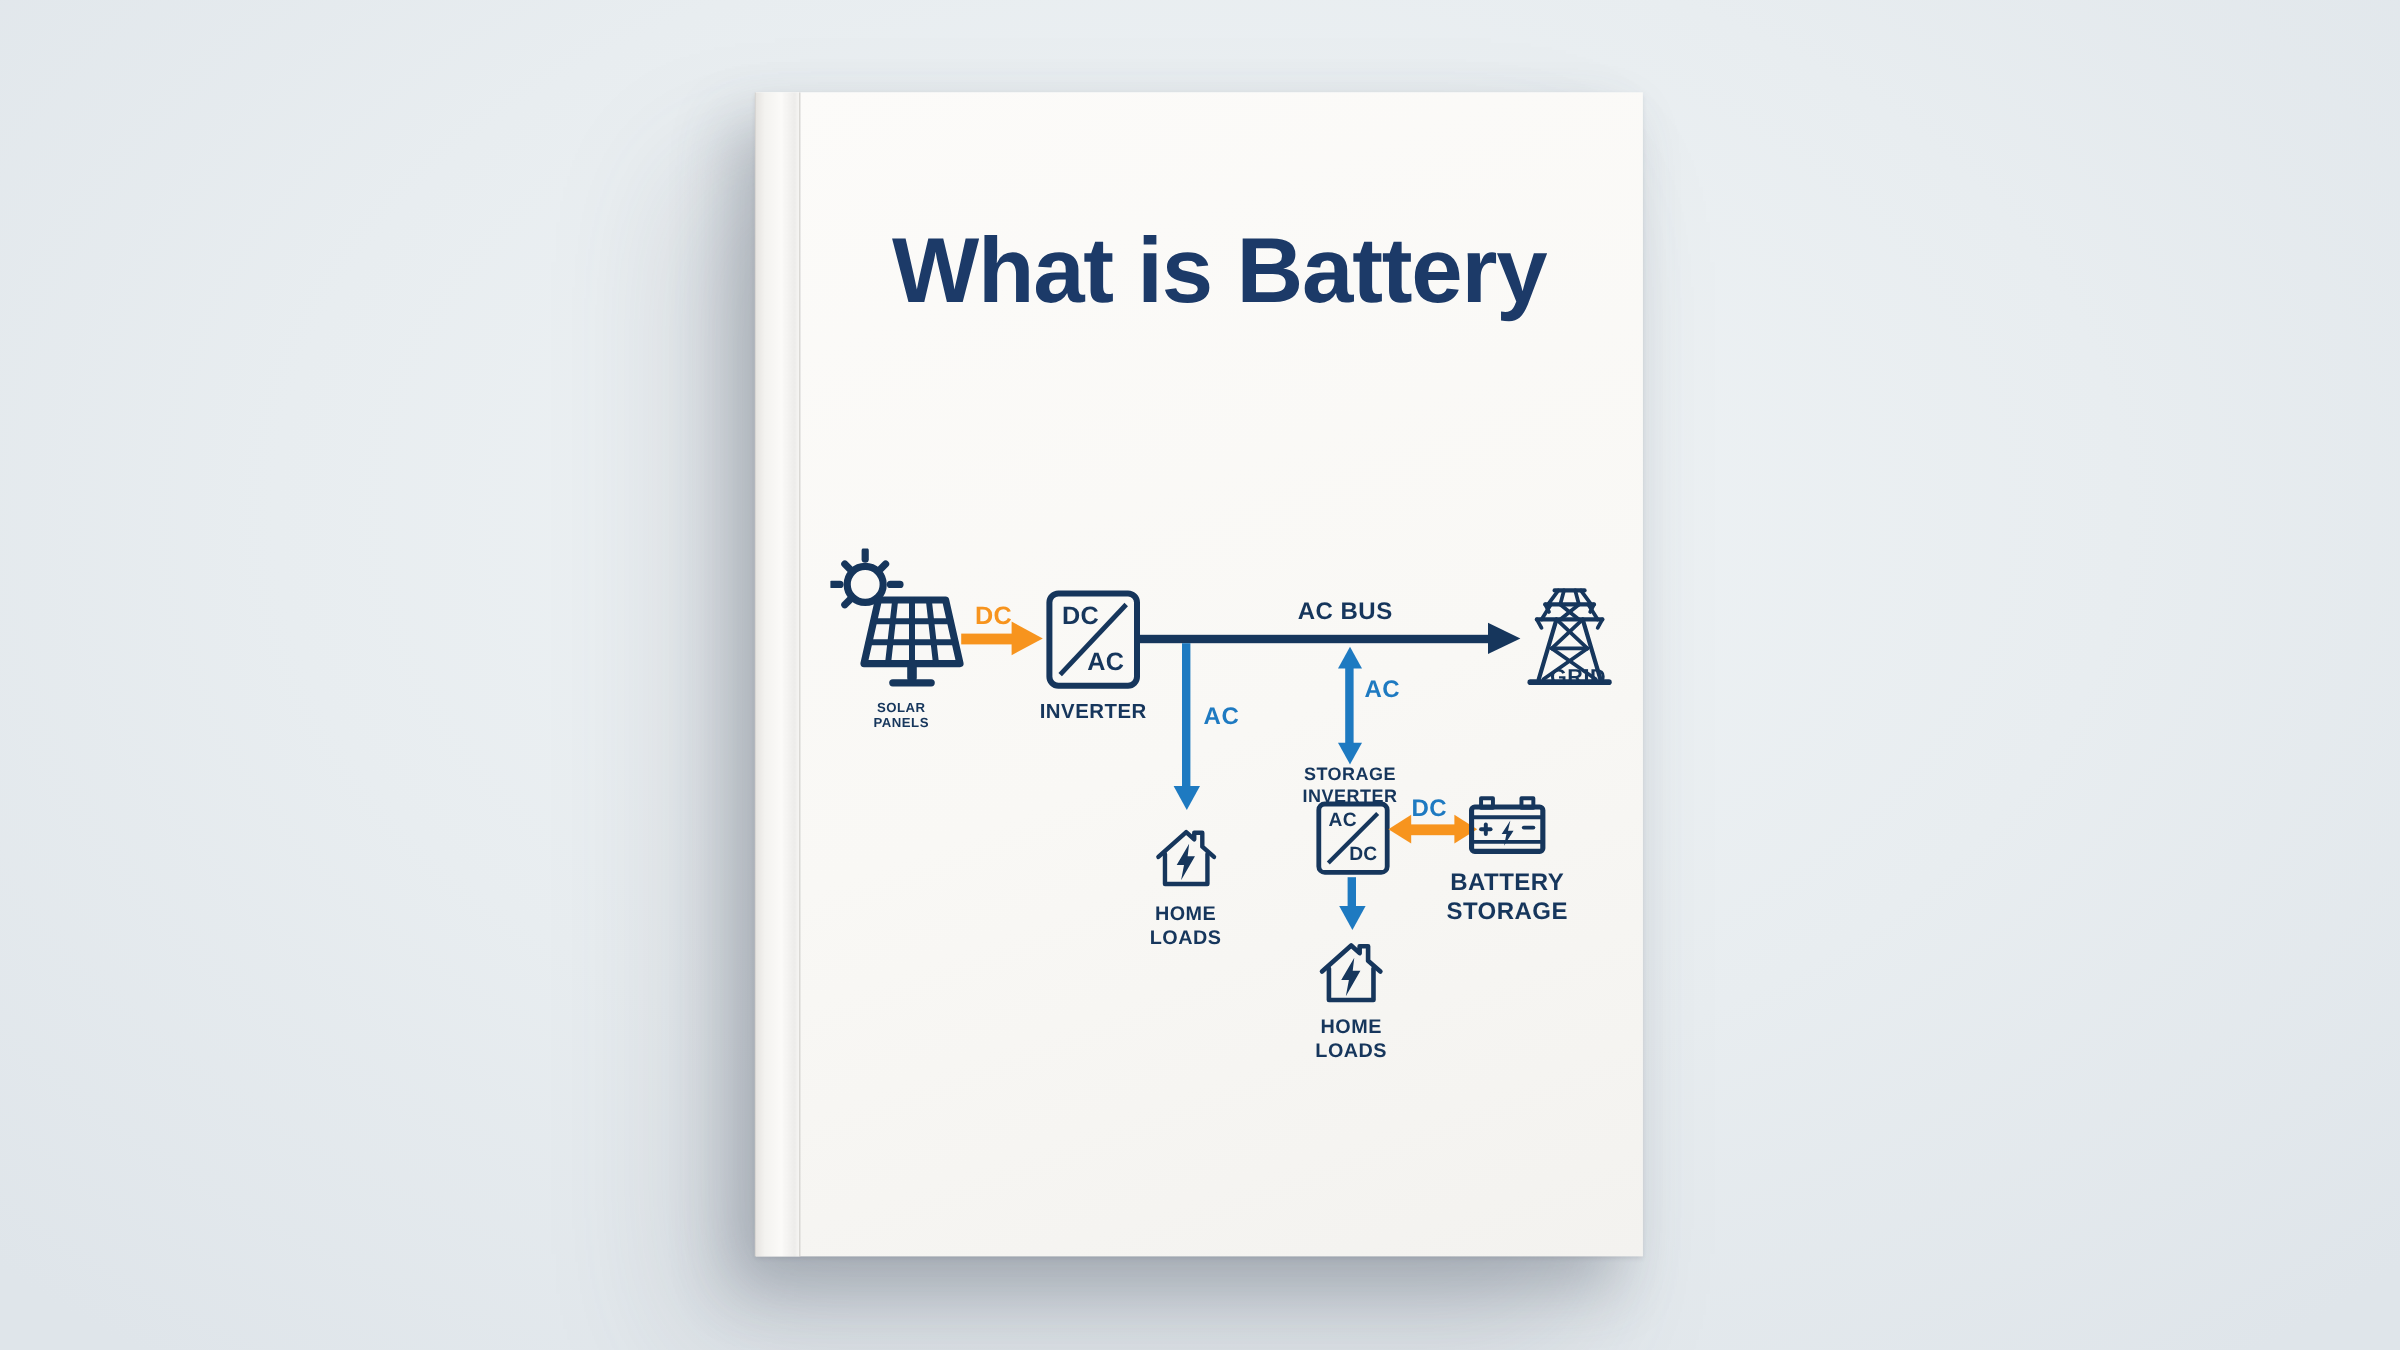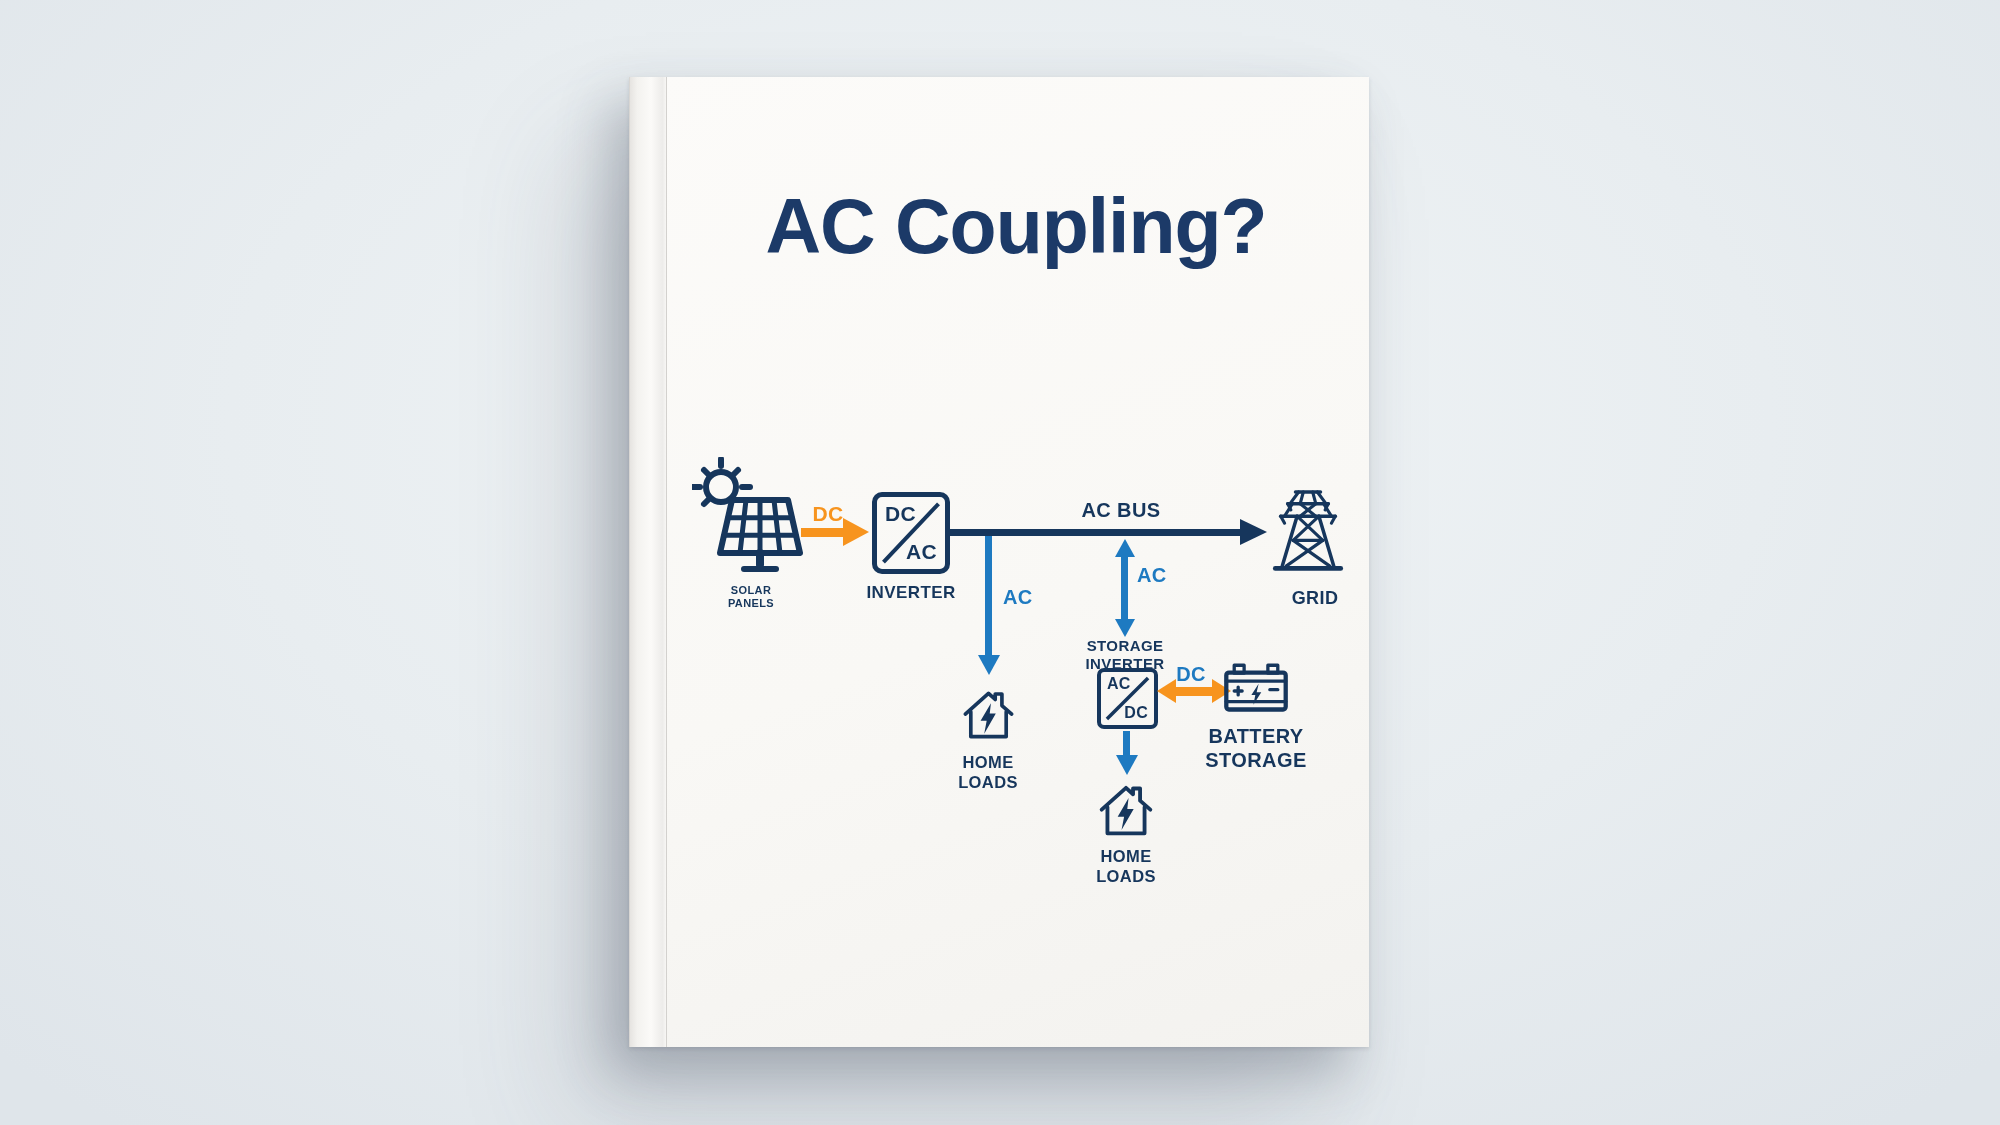--- a/index.html
+++ b/index.html
@@ -55,21 +55,21 @@
   .occlude{fill:var(--page-bg,#f9f8f6);stroke:var(--navy,#16365c);stroke-linejoin:round;}
 </style>
 </head>
 <body>
 
 <div class="stage">
   <div class="book">
     <div class="spine"></div>
 
     <div class="title-wrap">
-      <div>AC Coupling?</div>
+      <div>What is Battery</div>
     </div>
 
     <div class="diagram">
 
       <svg class="icon-svg" style="left:62px;top:380px;width:112px;height:122px" viewBox="0 0 112 122">
         <circle class="stroke" cx="29" cy="30" r="15" stroke-width="6"></circle>
         <line class="stroke" x1="29" y1="9" x2="29" y2="2" stroke-width="6"></line>
         <line class="stroke" x1="40" y1="19" x2="46" y2="13" stroke-width="6"></line>
         <line class="stroke" x1="50" y1="30" x2="58" y2="30" stroke-width="6"></line>
         <line class="stroke" x1="18" y1="19" x2="12" y2="13" stroke-width="6"></line>
@@ -124,21 +124,21 @@
         <line class="stroke" x1="85" y1="37" x2="80" y2="46" stroke-width="4"></line>
         <line class="stroke" x1="36" y1="37" x2="17" y2="101" stroke-width="4.5"></line>
         <line class="stroke" x1="64" y1="37" x2="83" y2="101" stroke-width="4.5"></line>
         <line class="stroke" x1="36" y1="37" x2="69" y2="68" stroke-width="4"></line>
         <line class="stroke" x1="64" y1="37" x2="31" y2="68" stroke-width="4"></line>
         <line class="stroke" x1="31" y1="68" x2="69" y2="68" stroke-width="4"></line>
         <line class="stroke" x1="31" y1="68" x2="78" y2="101" stroke-width="4"></line>
         <line class="stroke" x1="69" y1="68" x2="22" y2="101" stroke-width="4"></line>
         <line class="stroke" x1="8" y1="104" x2="92" y2="104" stroke-width="6"></line>
       </svg>
-      <div class="lbl" style="left:685px;top:511px;font-size:18px">GRID</div>
+      <div class="lbl" style="left:685px;top:477px;font-size:18px">GRID</div>
 
       <div class="shaft blue" style="left:355px;top:459px;width:7px;height:121px"></div>
       <div class="tri" style="left:348px;top:578px;border-top:20px solid var(--blue);border-left:11px solid transparent;border-right:11px solid transparent"></div>
       <div class="lbl lbl-blue lbl-left" style="left:373px;top:508px;font-size:20px">AC</div>
 
       <svg class="icon-svg" style="left:328px;top:604px;width:61px;height:65px" viewBox="0 0 100 100">
         <path class="stroke" d="M12 51 L50 17 L61 27 L61 18 L72 18 L72 37 L88 51" stroke-width="6"></path>
         <path class="stroke" d="M21 47 L21 88 L79 88 L79 47" stroke-width="6"></path>
         <polygon class="fillnavy" points="54,33 37,62 47,62 43,83 62,50 52,50"></polygon>
       </svg>

